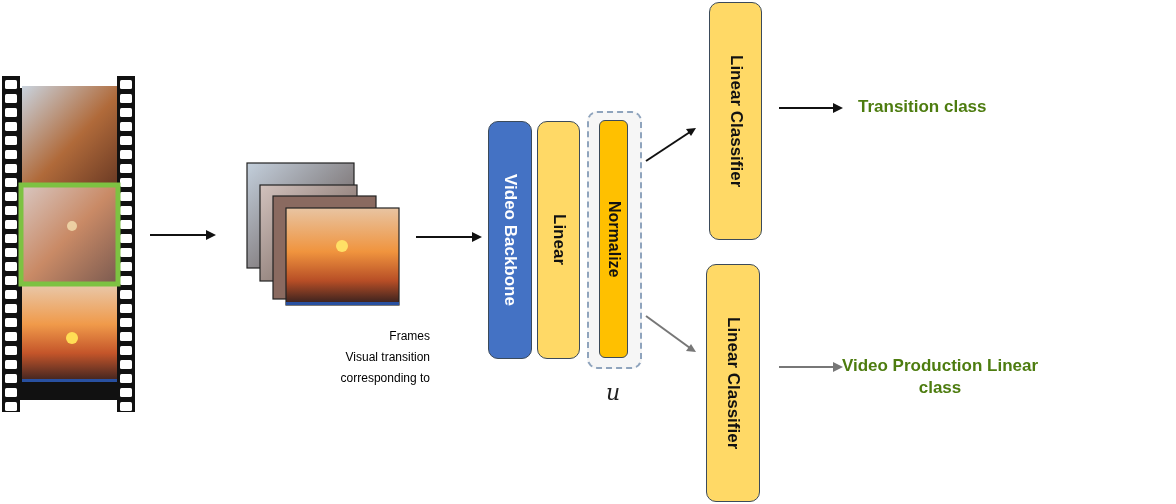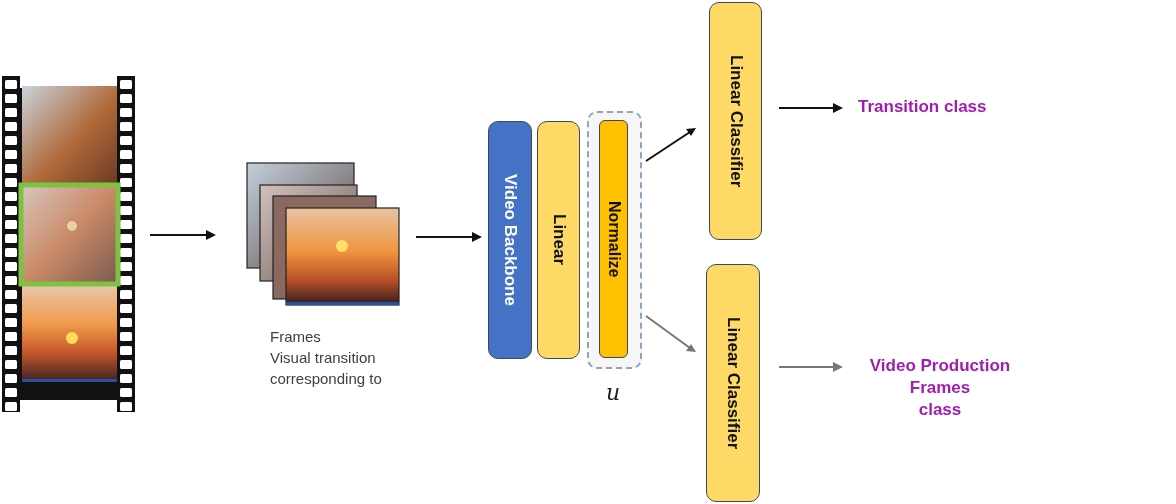--- a/index.html
+++ b/index.html
@@ -1,22 +1,22 @@
 <!DOCTYPE html>
 <html><head>
 <meta charset="utf-8">
 <style>
   html,body{margin:0;padding:0;background:#fff;}
   body{width:1176px;height:504px;position:relative;overflow:hidden;font-family:"Liberation Sans",sans-serif;}
   .abs{position:absolute;}
   .filmstrip{left:2px;top:76px;width:133px;height:336px;}
   .block{position:absolute;border-radius:10px;border:1.5px solid #3b4a5a;box-sizing:border-box;display:flex;align-items:center;justify-content:center;}
   .vtext{writing-mode:vertical-rl;font-weight:bold;font-size:17px;white-space:nowrap;}
-  .label{position:absolute;text-align:left;font-size:15px;color:#404040;line-height:21px;}
-  .blabel{position:absolute;font-weight:bold;font-size:17px;color:#a21caf;line-height:22px;text-align:center;}
+  .label{position:absolute;text-align:right;font-size:12px;color:#000000;line-height:21px;}
+  .blabel{position:absolute;font-weight:bold;font-size:17px;color:#4d7c0f;line-height:22px;text-align:center;}
 </style>
 </head>
 <body>
 
 <div class="abs filmstrip">
   <svg width="133" height="336" viewBox="0 0 133 336">
     <defs>
       <linearGradient id="f1" x1="0" y1="0" x2="1" y2="1">
         <stop offset="0" stop-color="#c9d3de"></stop>
           <stop offset="0.55" stop-color="#b06a3a"></stop>
@@ -170,15 +170,15 @@
 <div class="blabel" style="left:858px;top:96px">Transition class</div>
 
 <div class="block" style="left:706px;top:264px;width:54px;height:238px;background:#ffd966">
   <span class="vtext" style="color:#111">Linear Classifier</span>
 </div>
 <svg class="abs" style="left:779px;top:360px" width="64" height="14">
   <line x1="0" y1="7" x2="54" y2="7" stroke="#777" stroke-width="2"></line>
   <polygon points="54,2 64,7 54,12" fill="#777"></polygon>
 </svg>
 <div class="blabel" style="left:840px;top:355px;width:200px">
-  <div>Video Production Frames</div>
+  <div>Video Production Linear</div>
   <div>class</div>
 </div>
 
 </body></html>

